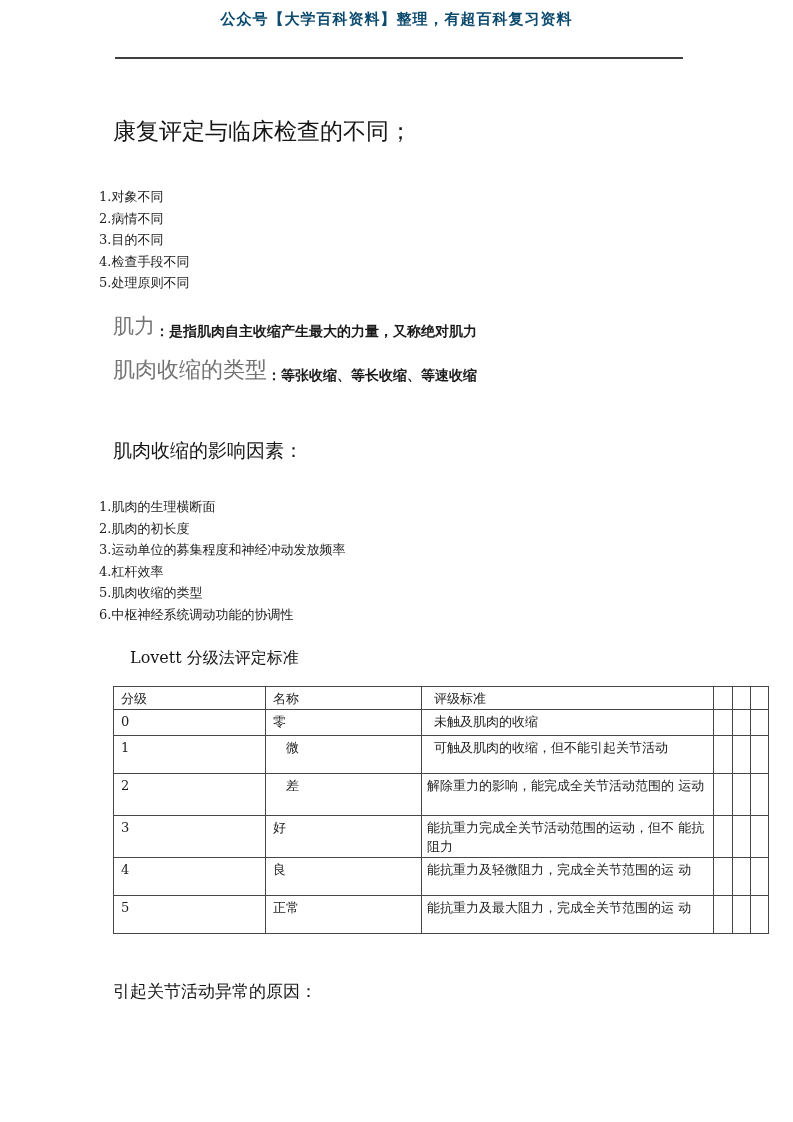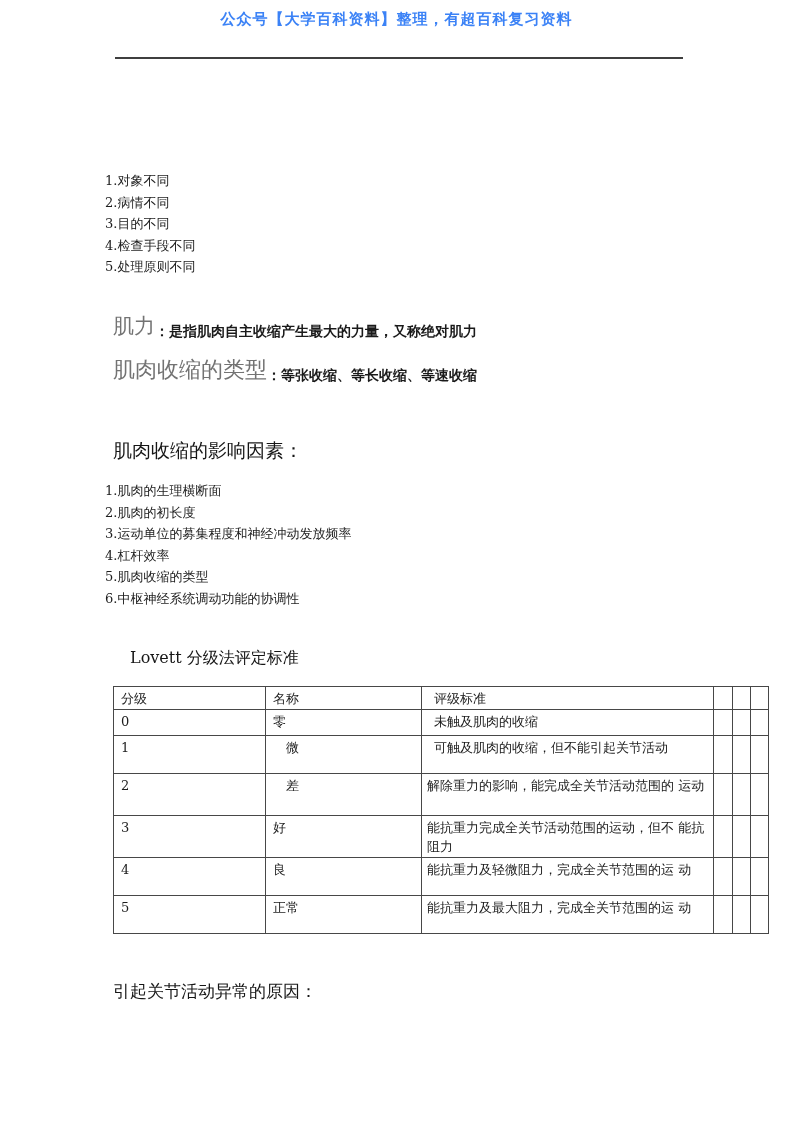--- a/index.html
+++ b/index.html
@@ -18,43 +18,44 @@
   }
   .header-note {
     position: absolute;
     top: 10px;
     left: 0;
     width: 100%;
     text-align: center;
     font-size: 15px;
     font-weight: 600;
     letter-spacing: 1px;
-    color: #3b82f6;
+    color: #0c4a6e;
     font-family: Liberation Serif, serif;
   }
   .top-rule {
     position: absolute;
     top: 57px;
     left: 115px;
     width: 568px;
     height: 2px;
     background: #3f3f3f;
   }
   .doc-title {
     position: absolute;
     top: 116px;
     left: 113px;
     font-size: 23px;
     color: #161616;
   }
   .list-block {
     position: absolute;
-    left: 105px;
+    left: 99px;
     font-size: 13px;
     color: #1d1d1d;
+    margin-top: 16px;
   }
   .list1 { top: 170px; }
   .list2 { top: 480px; }
   .list-block .li {
     height: 21.5px;
     line-height: 21.5px;
     white-space: nowrap;
   }
   .term-line {
     position: absolute;
@@ -125,20 +126,21 @@
   }
 </style>
 </head>
 <body>
 
 <div class="page">
 
   <div class="header-note">公众号【大学百科资料】整理，有超百科复习资料</div>
   <div class="top-rule"></div>
 
+  <div class="doc-title">康复评定与临床检查的不同；</div>
 
   <div class="list-block list1">
     <div class="li">1.对象不同</div>
     <div class="li">2.病情不同</div>
     <div class="li">3.目的不同</div>
     <div class="li">4.检查手段不同</div>
     <div class="li">5.处理原则不同</div>
   </div>
 
   <div class="term-line term-line-1">

